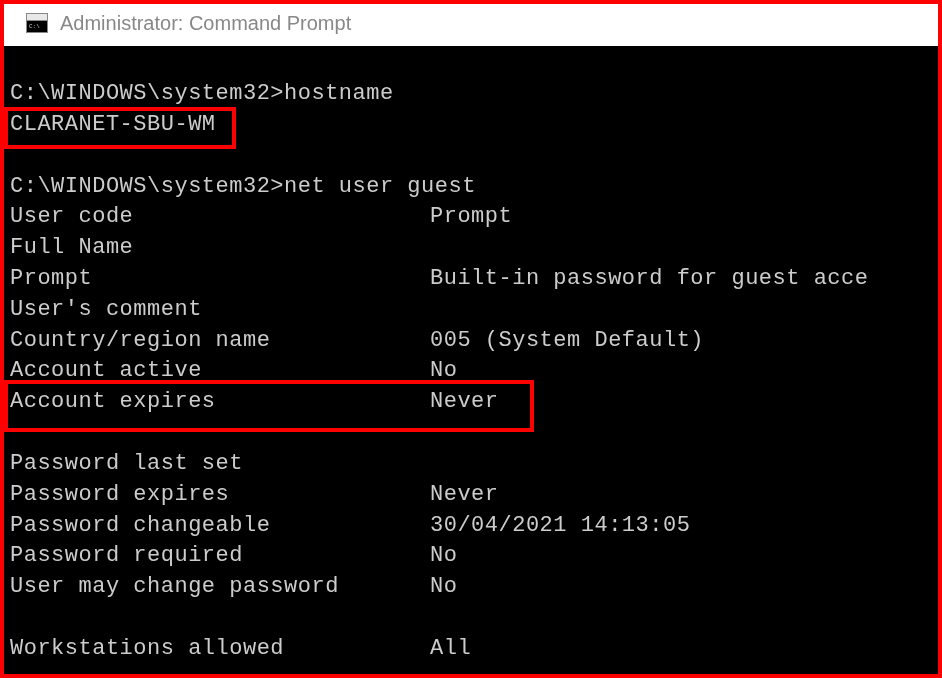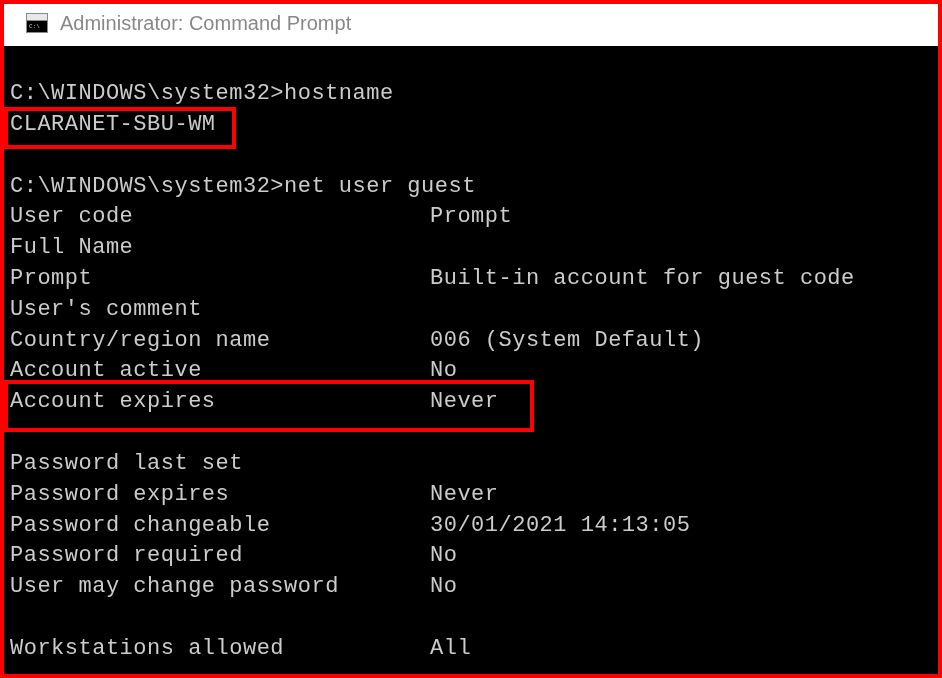--- a/index.html
+++ b/index.html
@@ -131,29 +131,29 @@
     <div class="field-row">
       <span class="field-label">User code</span>
       <span class="field-value">Prompt</span>
     </div>
     <div class="field-row">
       <span class="field-label">Full Name</span>
       <span class="field-value"></span>
     </div>
     <div class="field-row">
       <span class="field-label">Prompt</span>
-      <span class="field-value">Built-in account for guest code</span>
+      <span class="field-value">Built-in password for guest acce</span>
     </div>
     <div class="field-row">
       <span class="field-label">User's comment</span>
       <span class="field-value"></span>
     </div>
     <div class="field-row">
       <span class="field-label">Country/region name</span>
-      <span class="field-value">006 (System Default)</span>
+      <span class="field-value">005 (System Default)</span>
     </div>
     <div class="field-row">
       <span class="field-label">Account active</span>
       <span class="field-value">No</span>
     </div>
     <div class="field-row">
       <span class="field-label">Account expires</span>
       <span class="field-value">Never</span>
     </div>
 
@@ -161,21 +161,21 @@
 
     <div class="field-row">
       <span class="field-label">Password last set</span>
     </div>
     <div class="field-row">
       <span class="field-label">Password expires</span>
       <span class="field-value">Never</span>
     </div>
     <div class="field-row">
       <span class="field-label">Password changeable</span>
-      <span class="field-value">30/01/2021 14:13:05</span>
+      <span class="field-value">30/04/2021 14:13:05</span>
     </div>
     <div class="field-row">
       <span class="field-label">Password required</span>
       <span class="field-value">No</span>
     </div>
     <div class="field-row">
       <span class="field-label">User may change password</span>
       <span class="field-value">No</span>
     </div>
 

